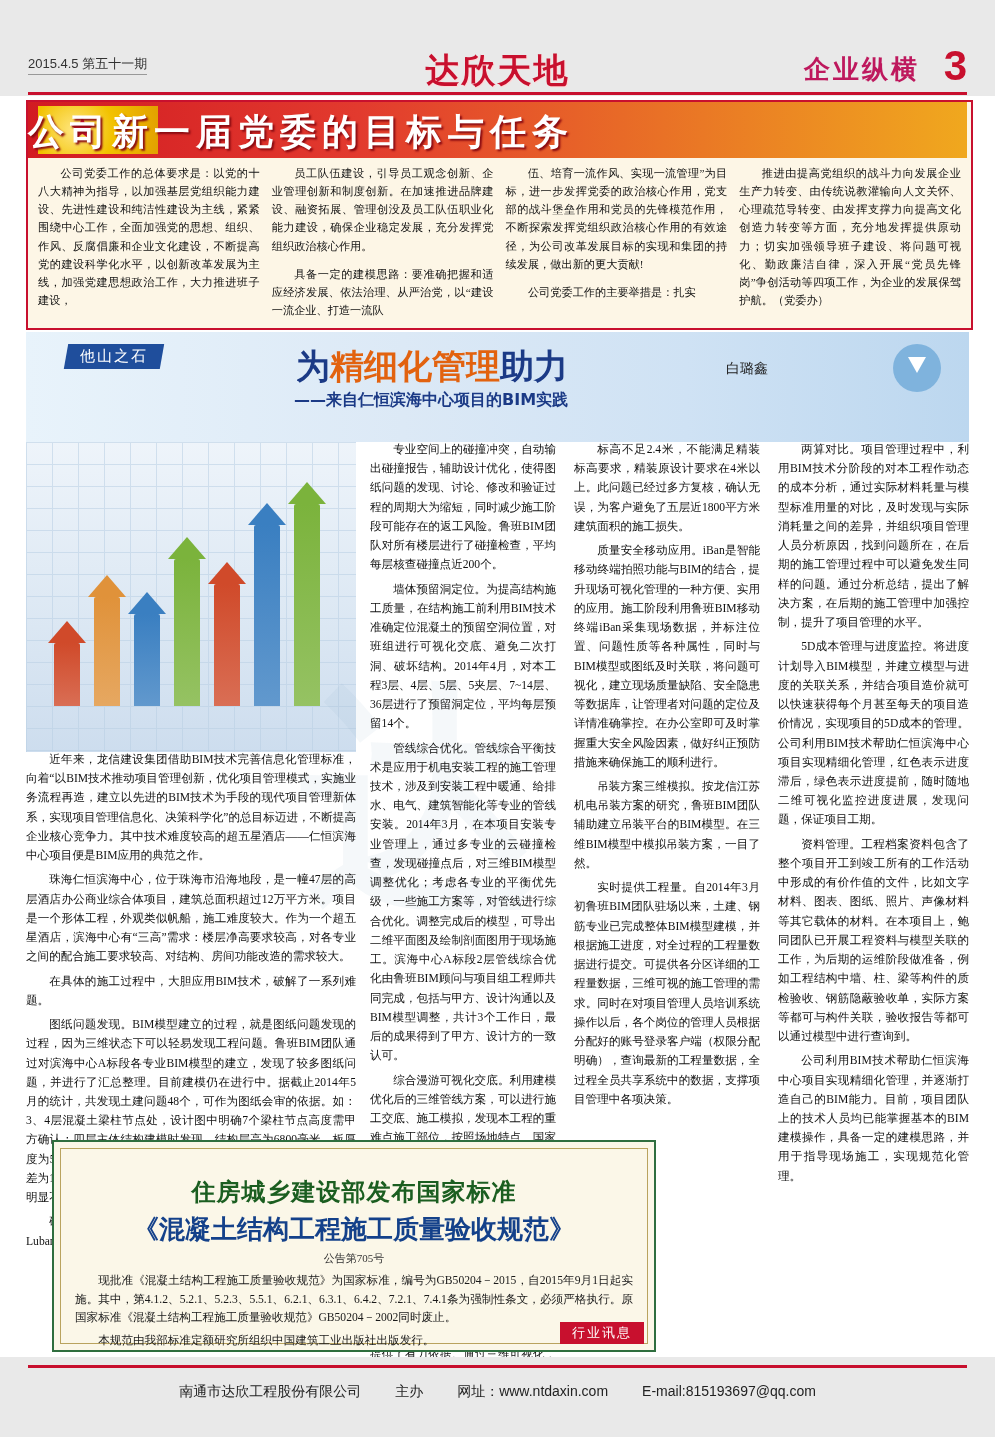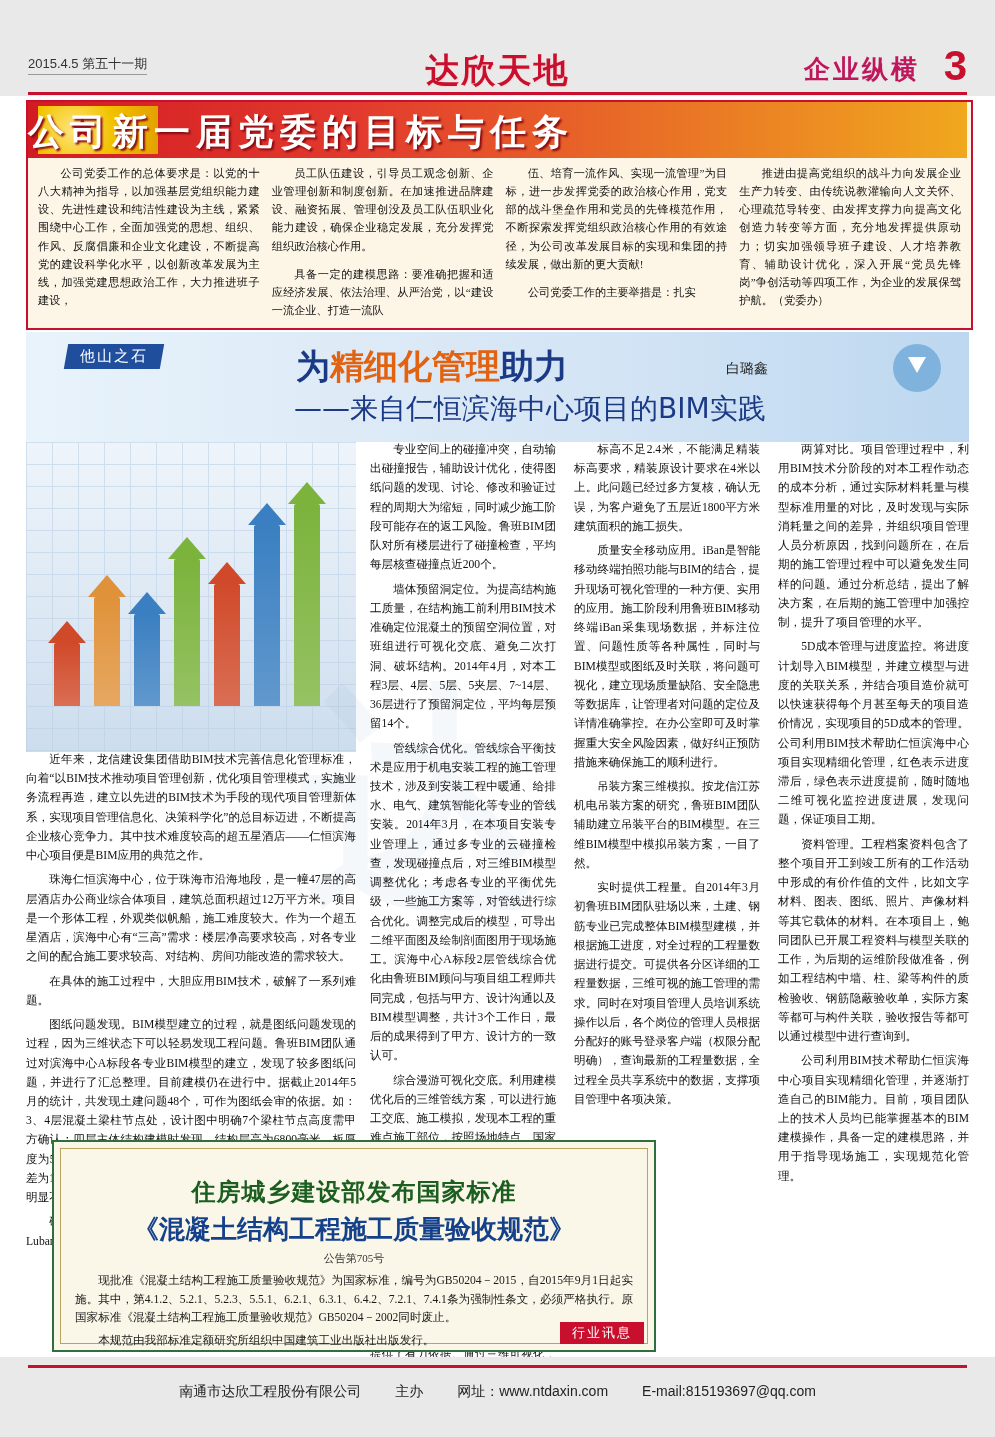--- a/index.html
+++ b/index.html
@@ -25,21 +25,21 @@
   .topcol p{margin:0 0 10px 0;text-indent:2em;}
 
   
   .feature{position:absolute;left:26px;top:332px;width:943px;height:110px;background:linear-gradient(90deg,#e8f3fb 0%,#dce9f6 40%,#cfe2f4 70%,#bcd7ef 100%);}
   .tag-ts{position:absolute;left:40px;top:12px;background:#1f4e9c;color:#fff;font-size:15px;letter-spacing:2px;padding:3px 14px;transform:skewX(-10deg);}
   .tag-ts span{display:inline-block;transform:skewX(10deg);}
   .feat-line1{position:absolute;left:270px;top:12px;font-size:34px;font-weight:bold;font-family:"DejaVu Sans",sans-serif;white-space:nowrap;}
   .feat-line1 .w{color:#1b3a86;}
   .feat-line1 .o{color:#e2620f;}
   .feat-author{position:absolute;left:700px;top:28px;font-size:14px;color:#222;}
-  .feat-line2{position:absolute;left:268px;top:58px;font-size:28px;font-weight:normal;color:#1b3a86;font-family:"DejaVu Sans",sans-serif;white-space:nowrap;}
+  .feat-line2{position:absolute;left:268px;top:58px;font-size:16px;font-weight:bold;color:#1b3a86;font-family:"DejaVu Sans",sans-serif;white-space:nowrap;}
   .arrow-circle{position:absolute;right:28px;top:12px;width:48px;height:48px;border-radius:50%;background:#7fb3dd;}
   .arrow-circle:after{content:"";position:absolute;left:15px;top:13px;border-left:9px solid transparent;border-right:9px solid transparent;border-top:16px solid #fff;}
 
   
   .chartart{position:absolute;left:26px;top:442px;width:330px;height:310px;background:linear-gradient(180deg,#eef4fa 0%,#dbe7f3 60%,#cdddee 100%);overflow:hidden;}
   .chartart .grid{position:absolute;left:0;top:0;right:0;bottom:0;
     background-image:linear-gradient(#b9cfe4 1px,transparent 1px),linear-gradient(90deg,#b9cfe4 1px,transparent 1px);
     background-size:26px 22px;opacity:.55;}
   .bar{position:absolute;bottom:46px;width:26px;border-radius:2px 2px 0 0;}
   .arrowup{position:absolute;width:0;height:0;}
@@ -96,21 +96,21 @@
       </div>
       <div class="topcol">
         <p>员工队伍建设，引导员工观念创新、企业管理创新和制度创新。在加速推进品牌建设、融资拓展、管理创没及员工队伍职业化能力建设，确保企业稳定发展，充分发挥党组织政治核心作用。</p>
         <p>具备一定的建模思路：要准确把握和适应经济发展、依法治理、从严治党，以“建设一流企业、打造一流队</p>
       </div>
       <div class="topcol">
         <p>伍、培育一流作风、实现一流管理”为目标，进一步发挥党委的政治核心作用，党支部的战斗堡垒作用和党员的先锋模范作用，不断探索发挥党组织政治核心作用的有效途径，为公司改革发展目标的实现和集团的持续发展，做出新的更大贡献!</p>
         <p>公司党委工作的主要举措是：扎实</p>
       </div>
       <div class="topcol">
-        <p>推进由提高党组织的战斗力向发展企业生产力转变、由传统说教灌输向人文关怀、心理疏范导转变、由发挥支撑力向提高文化创造力转变等方面，充分地发挥提供原动力；切实加强领导班子建设、人才培养教育、辅助设计优化，深入开展“党员先锋岗”争创活动等四项工作，为企业的发展保驾护航。（党委办）</p>
+        <p>推进由提高党组织的战斗力向发展企业生产力转变、由传统说教灌输向人文关怀、心理疏范导转变、由发挥支撑力向提高文化创造力转变等方面，充分地发挥提供原动力；切实加强领导班子建设、将问题可视化、勤政廉洁自律，深入开展“党员先锋岗”争创活动等四项工作，为企业的发展保驾护航。（党委办）</p>
       </div>
     </div>
   </div>
 
   <div class="feature">
     <div class="tag-ts"><span>他山之石</span></div>
     <div class="feat-line1">
       <span class="w">为</span><span class="o">精细化管理</span><span class="w">助力</span>
     </div>
     <div class="feat-author">白璐鑫</div>

